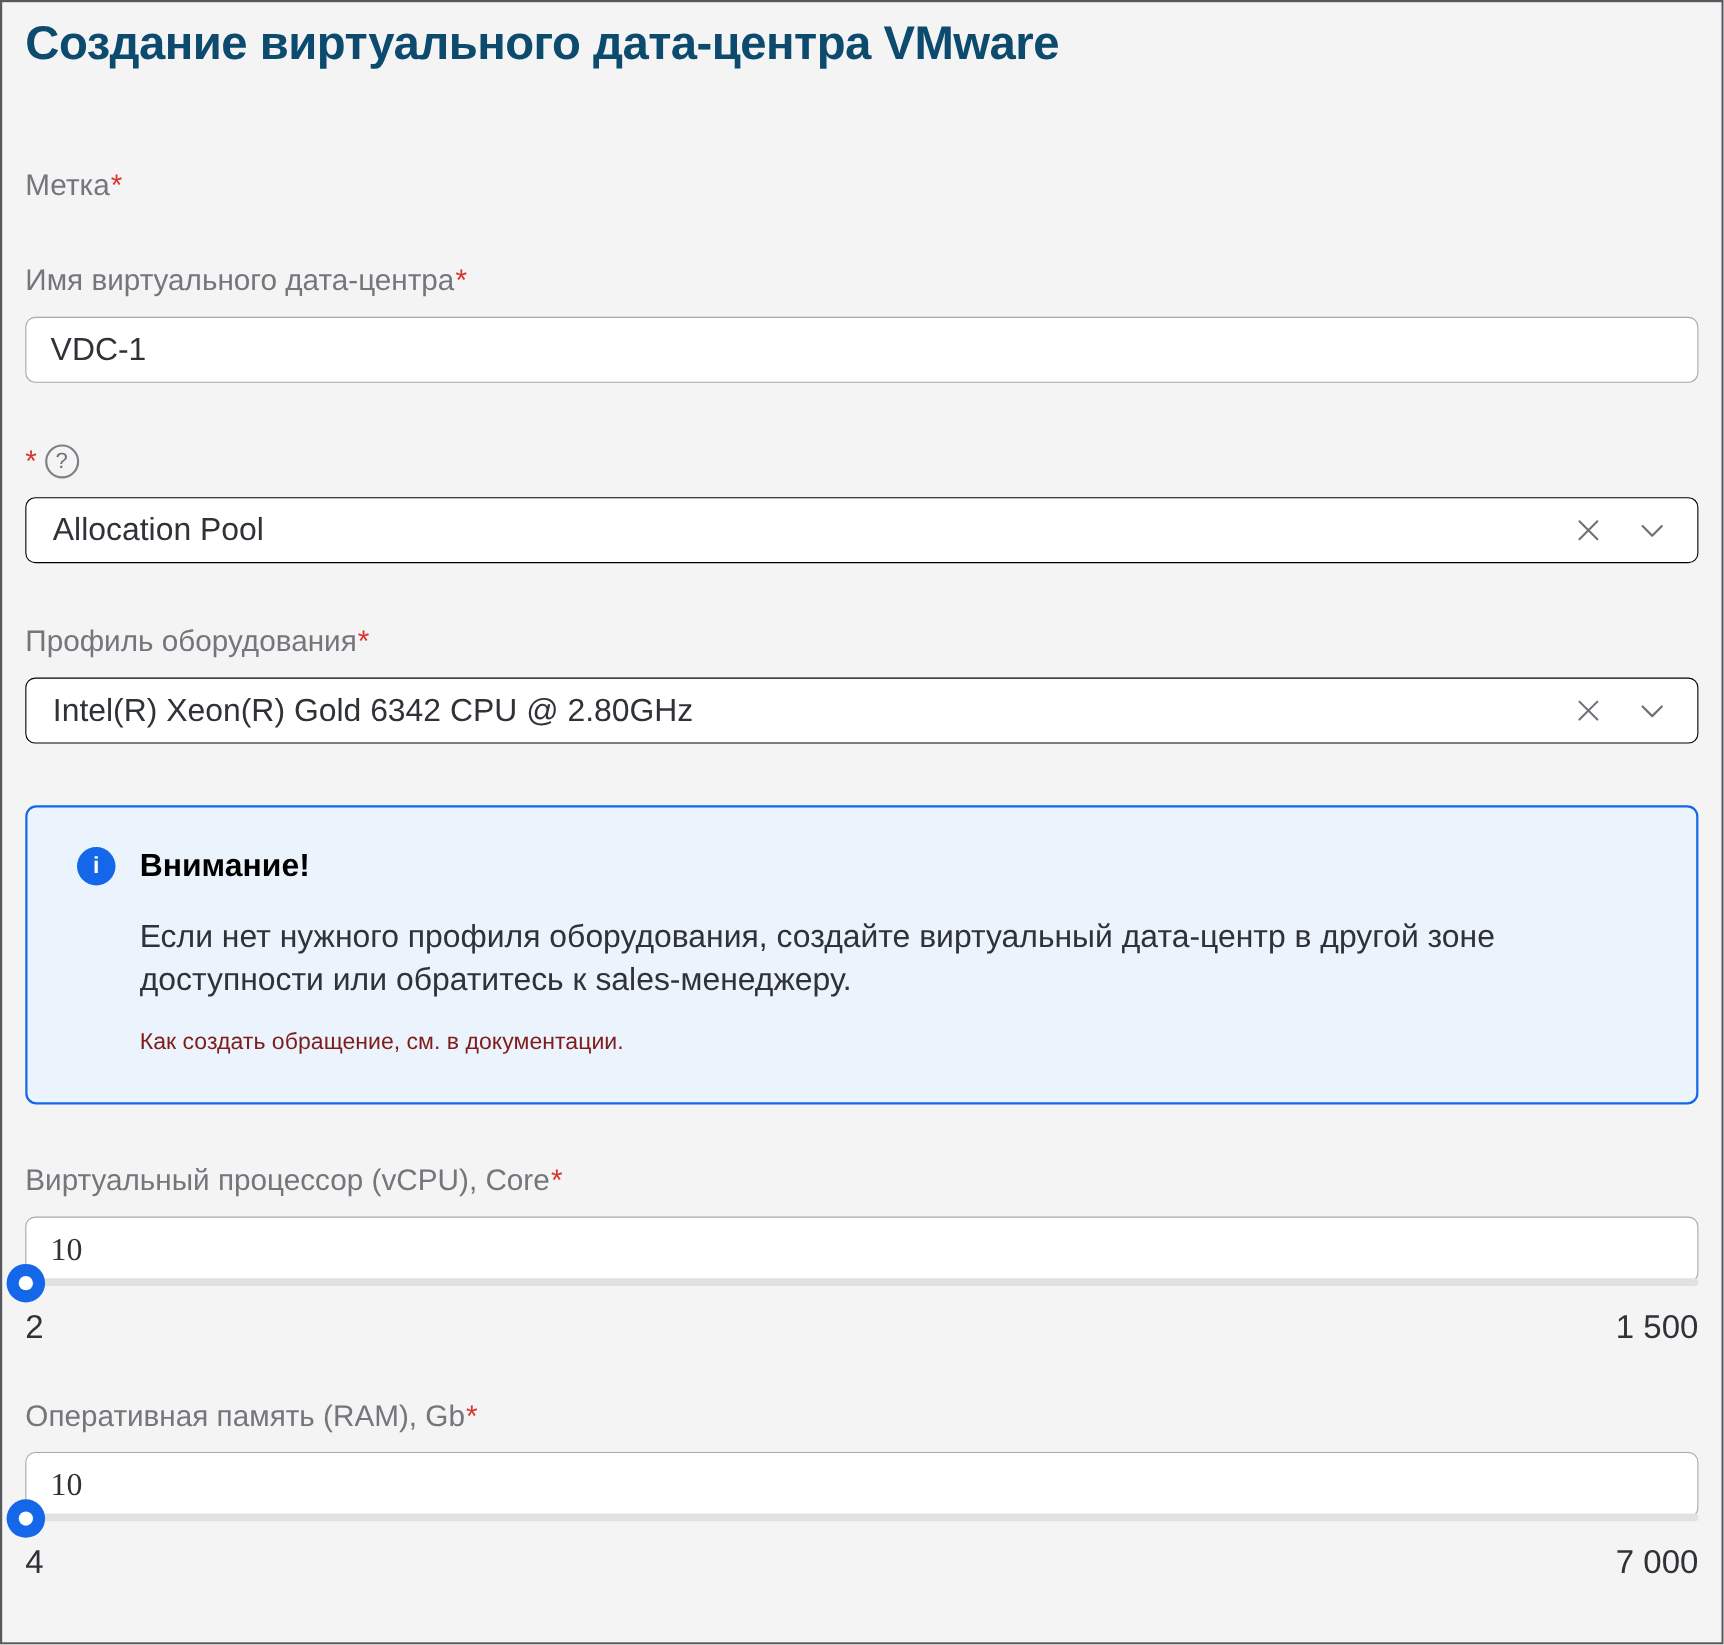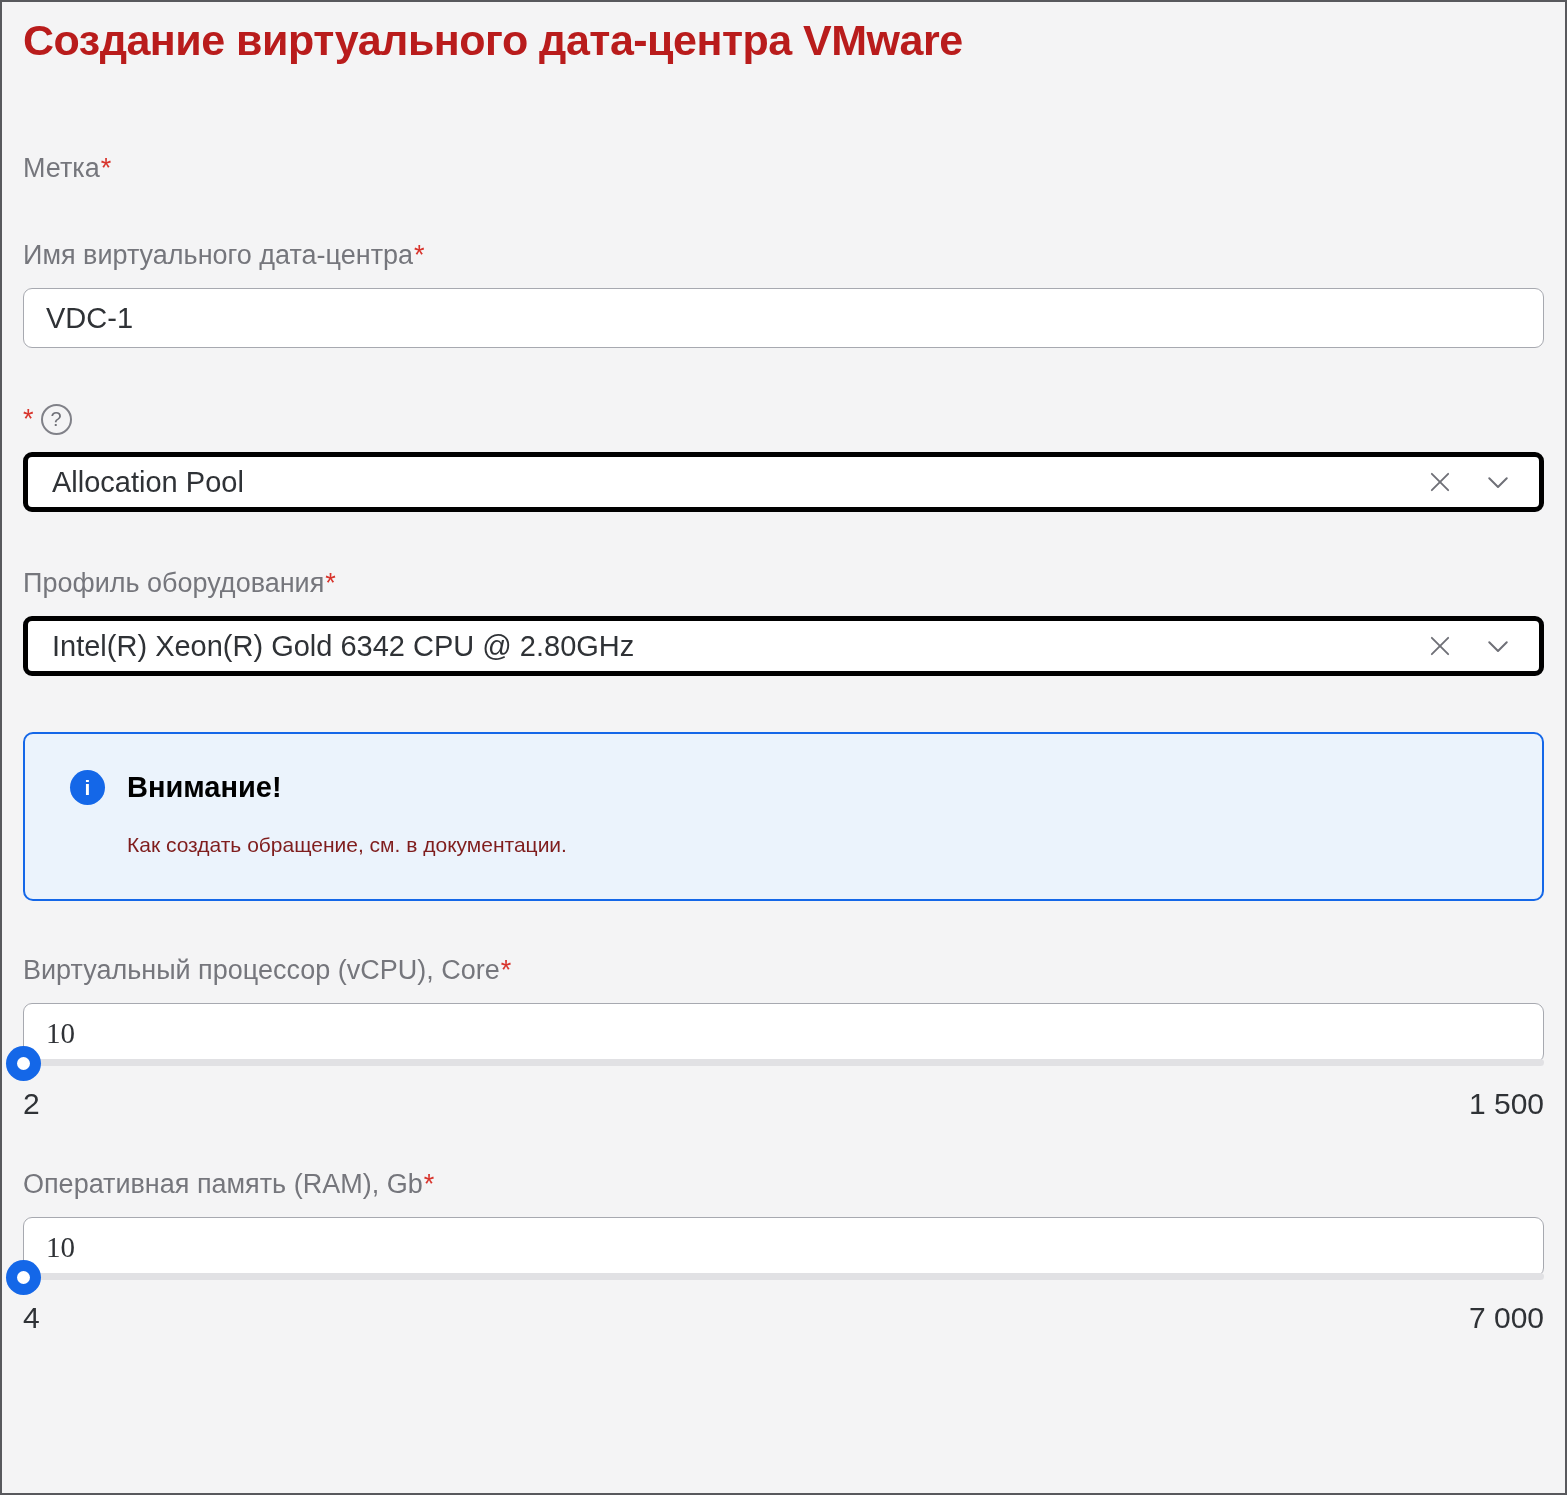--- a/index.html
+++ b/index.html
@@ -12,21 +12,21 @@
     width: 1567px;
     height: 1495px;
     border: 2px solid #58595d;
     background: #f4f4f5;
     overflow: hidden;
     padding: 12px 21px 0 21px;
   }
   .page-title {
     font-size: 43px;
     font-weight: 700;
-    color: #b91c1c;
+    color: #0c4a6e;
     letter-spacing: -0.5px;
     margin: 2px 0 88px 0;
   }
   .field { margin-bottom: 56px; }
   .field-label {
     display: flex;
     align-items: center;
     gap: 1px;
     font-size: 27px;
     color: #75767c;
@@ -53,21 +53,21 @@
     padding: 0 22px;
     font-family: inherit;
     font-size: 29px;
     color: #2f3236;
     outline: none;
   }
   .combobox {
     width: 100%;
     height: 60px;
     background: #ffffff;
-    border: 5px solid #000000;
+    border: 1px solid #000000;
     border-radius: 9px;
     padding: 0 24px;
     display: flex;
     align-items: center;
     cursor: pointer;
   }
   .combobox-value {
     font-size: 29px;
     color: #2f3236;
     flex: 1 1 auto;
@@ -223,20 +223,21 @@
         </svg>
       </span>
     </div>
   </div>
 
   <div class="alert">
     <div class="alert-header">
       <span class="alert-icon">i</span>
       <span class="alert-title">Внимание!</span>
     </div>
+    <div class="alert-body">Если нет нужного профиля оборудования, создайте виртуальный дата-центр в другой зоне доступности или обратитесь к sales-менеджеру.</div>
     <a class="alert-link">Как создать обращение, см. в документации.</a>
   </div>
 
   <div class="field slider-field field-slider-bottom">
     <div class="field-label">
       <span>Виртуальный процессор (vCPU), Core</span>
       <span class="asterisk">*</span>
     </div>
     <div class="slider-wrap">
       <input type="text" class="text-input" value="10" style="">

